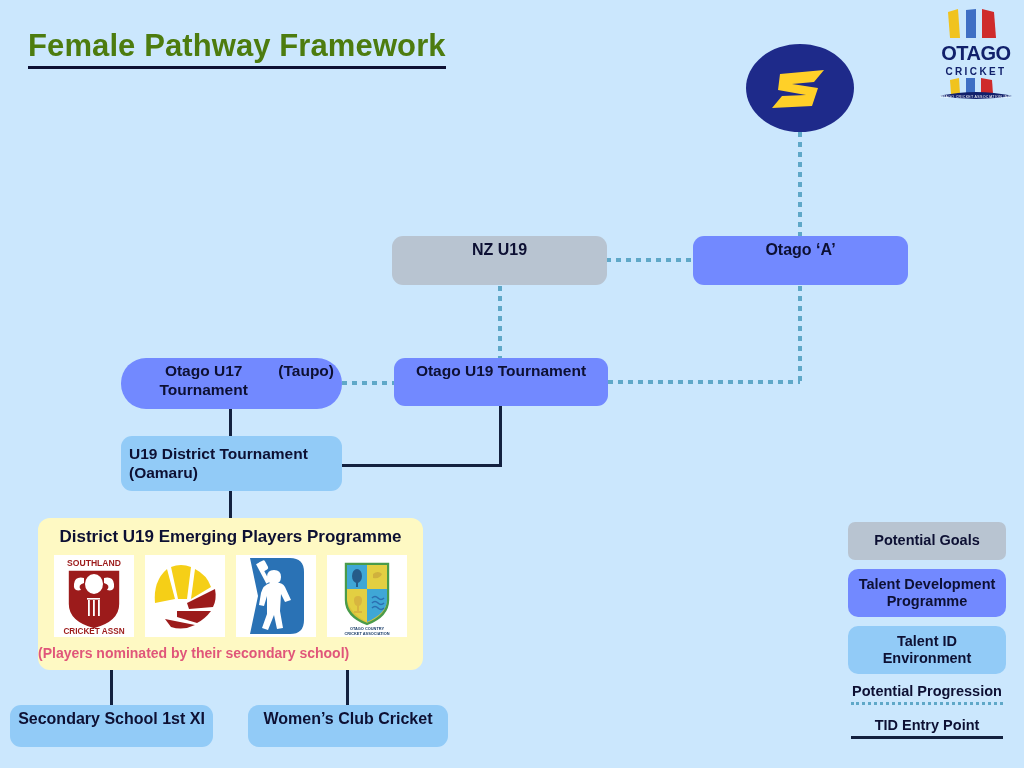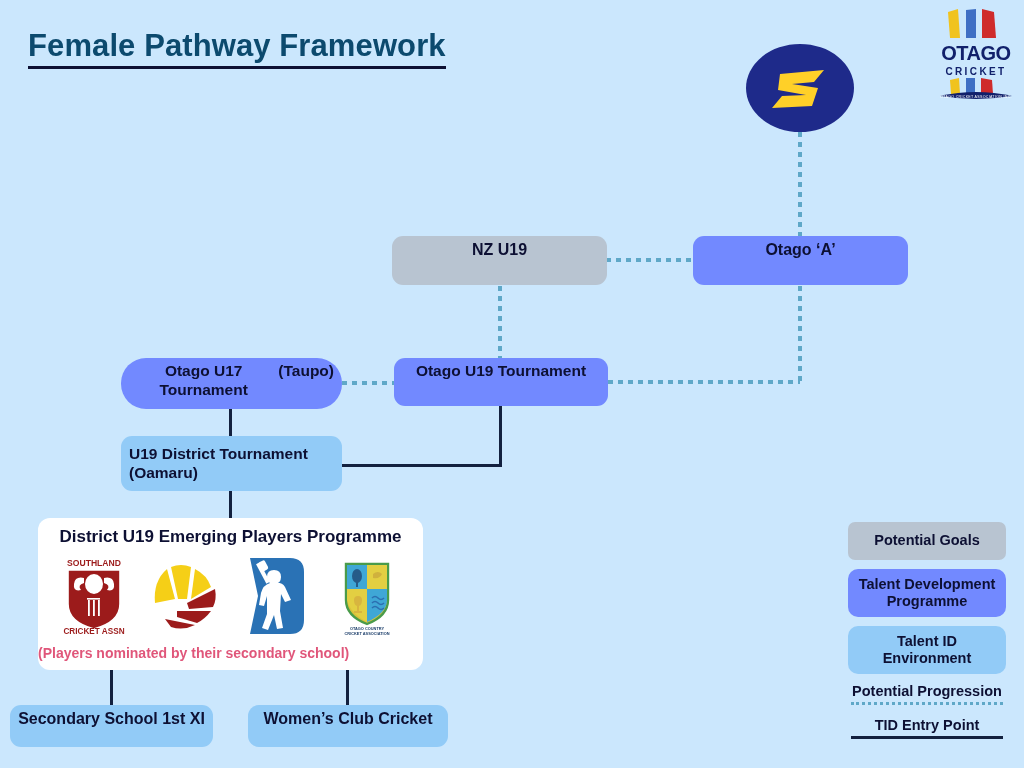--- a/index.html
+++ b/index.html
@@ -8,21 +8,21 @@
     background:#cbe7fd;
     font-family:"Liberation Sans", sans-serif;
     overflow:hidden;
     position:relative;
   }
   #stage{position:absolute;inset:0;width:1024px;height:768px;}
 
   
   .title{
     position:absolute;left:28px;top:28px;
-    font-size:31px;font-weight:bold;color:#0c4a6e;
+    font-size:31px;font-weight:bold;color:#4d7c0f;
     letter-spacing:.1px;
     border-bottom:3px solid #0d1033;
     padding-bottom:2px;
     line-height:1.15;
   }
 
   
   .node{
     position:absolute;
     border-radius:11px;
@@ -56,21 +56,21 @@
     background:#1e2a8a;border-radius:50%;
     display:flex;align-items:center;justify-content:center;
   }
 
   
   .ocl{position:absolute;left:934px;top:4px;width:84px;height:98px;}
 
   
   .epp{
     position:absolute;left:38px;top:518px;width:385px;height:152px;
-    background:#ffffff;border-radius:12px;
+    background:#fef9c3;border-radius:12px;
   }
   .epp-title{
     position:absolute;left:0;top:9px;width:100%;
     text-align:center;font-size:17px;font-weight:bold;color:#0d1033;
   }
   .logos{
     position:absolute;left:16px;top:36px;width:353px;height:84px;
     display:flex;justify-content:space-between;align-items:center;
   }
   .logo-tile{

